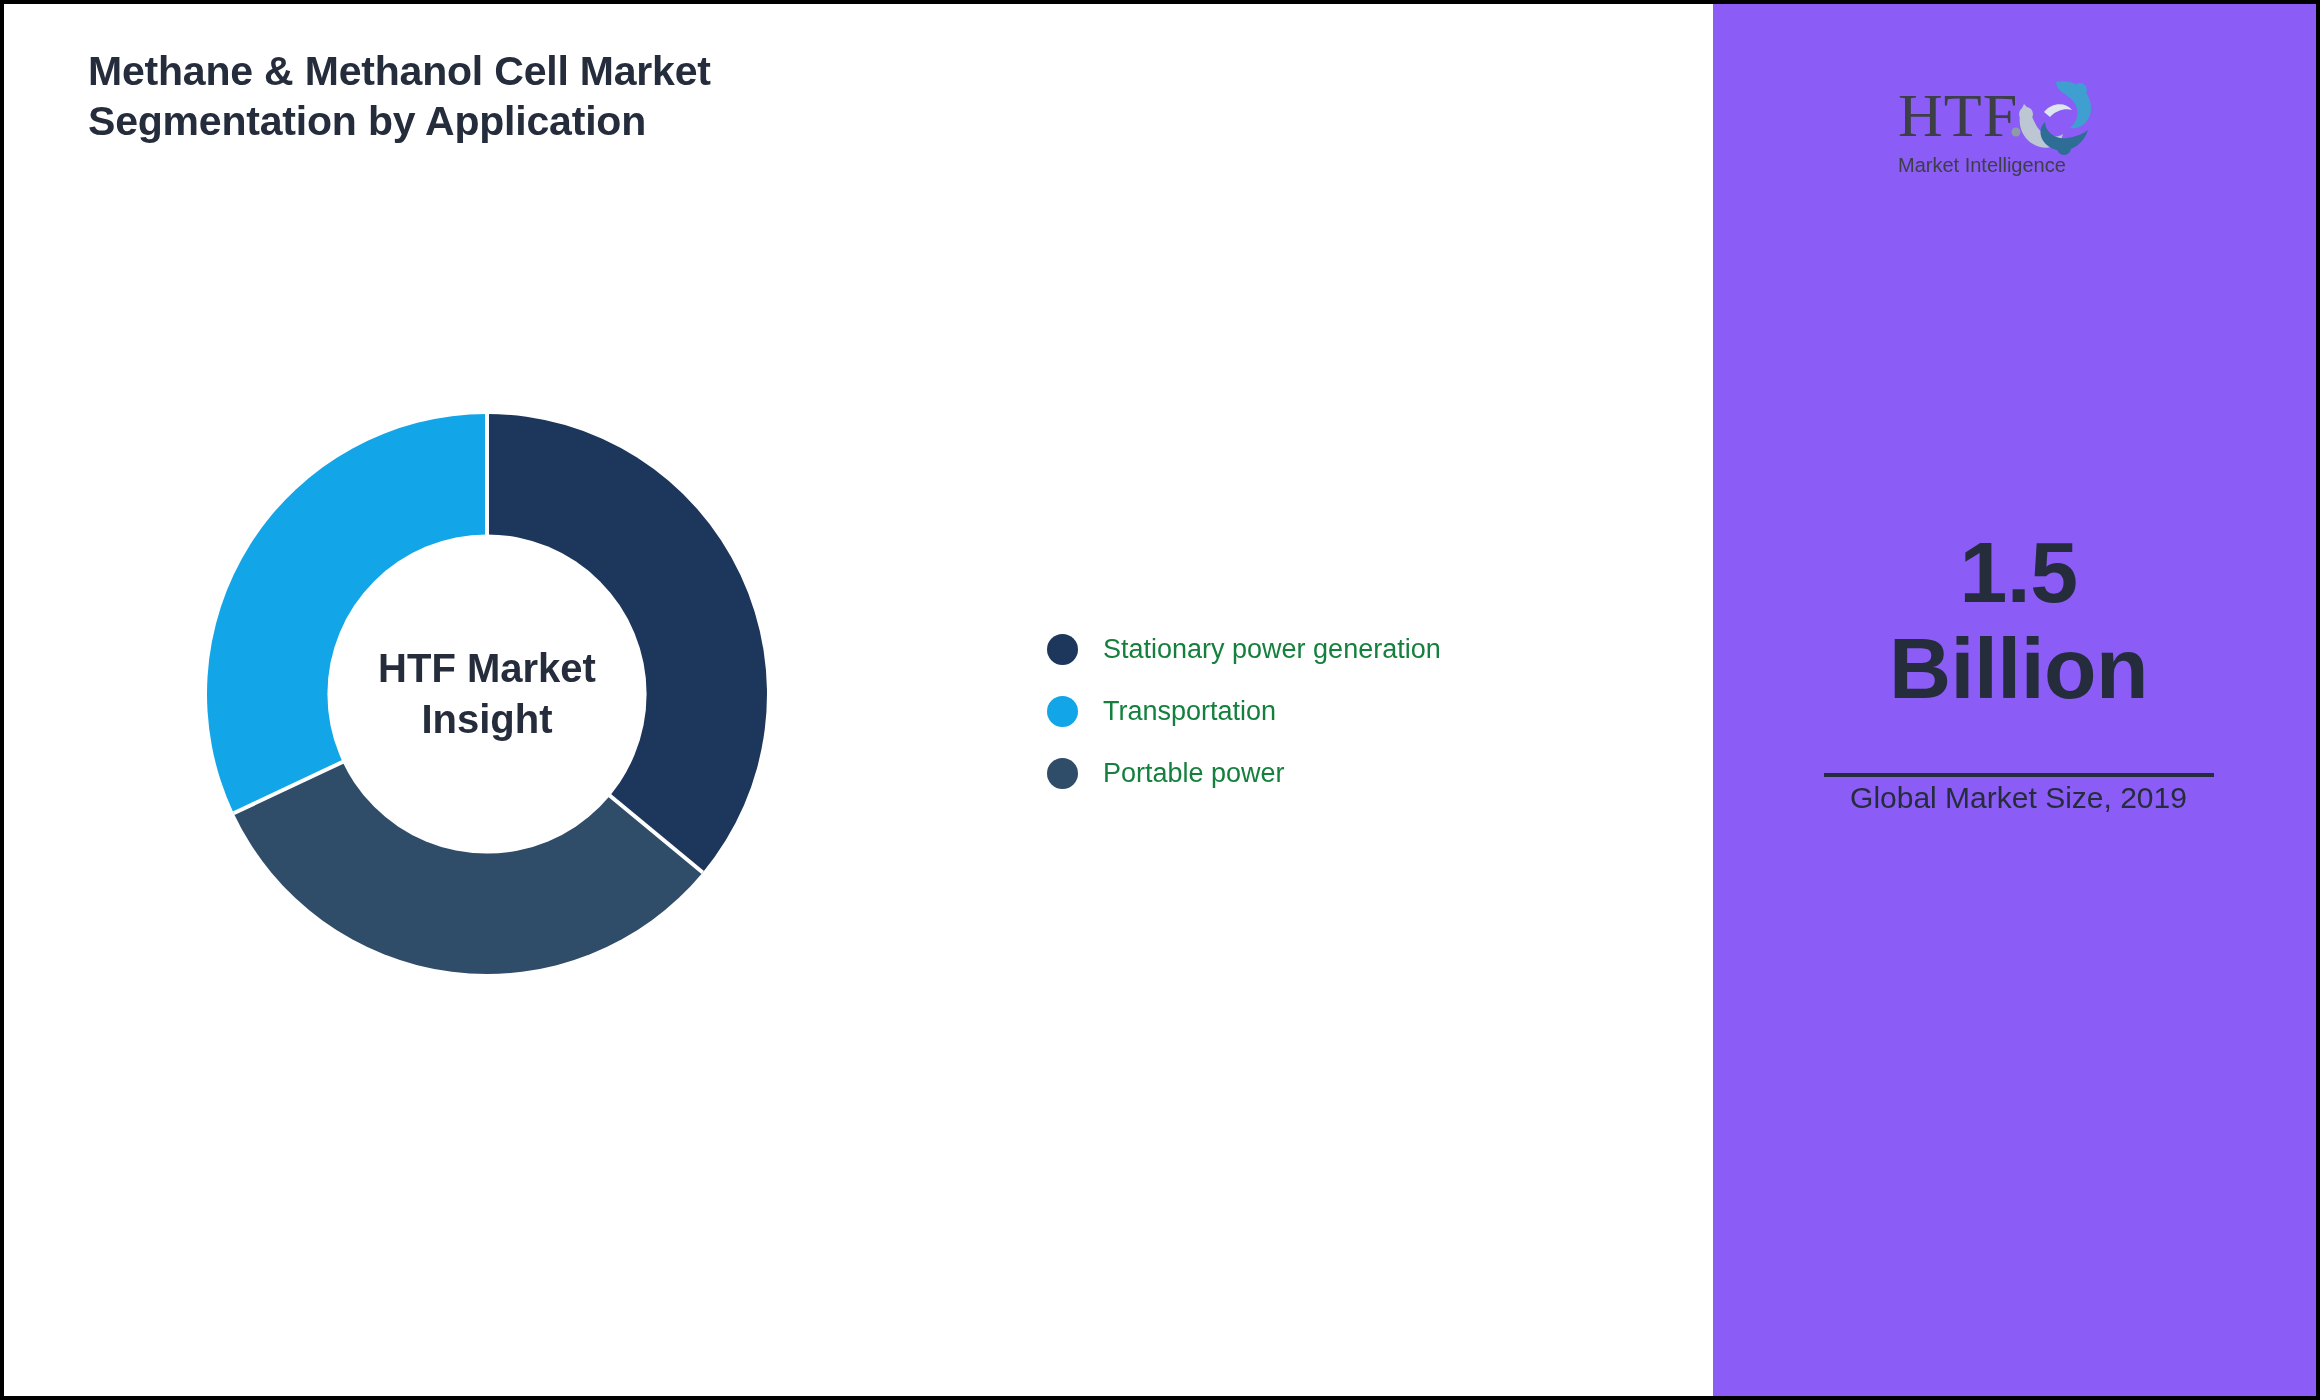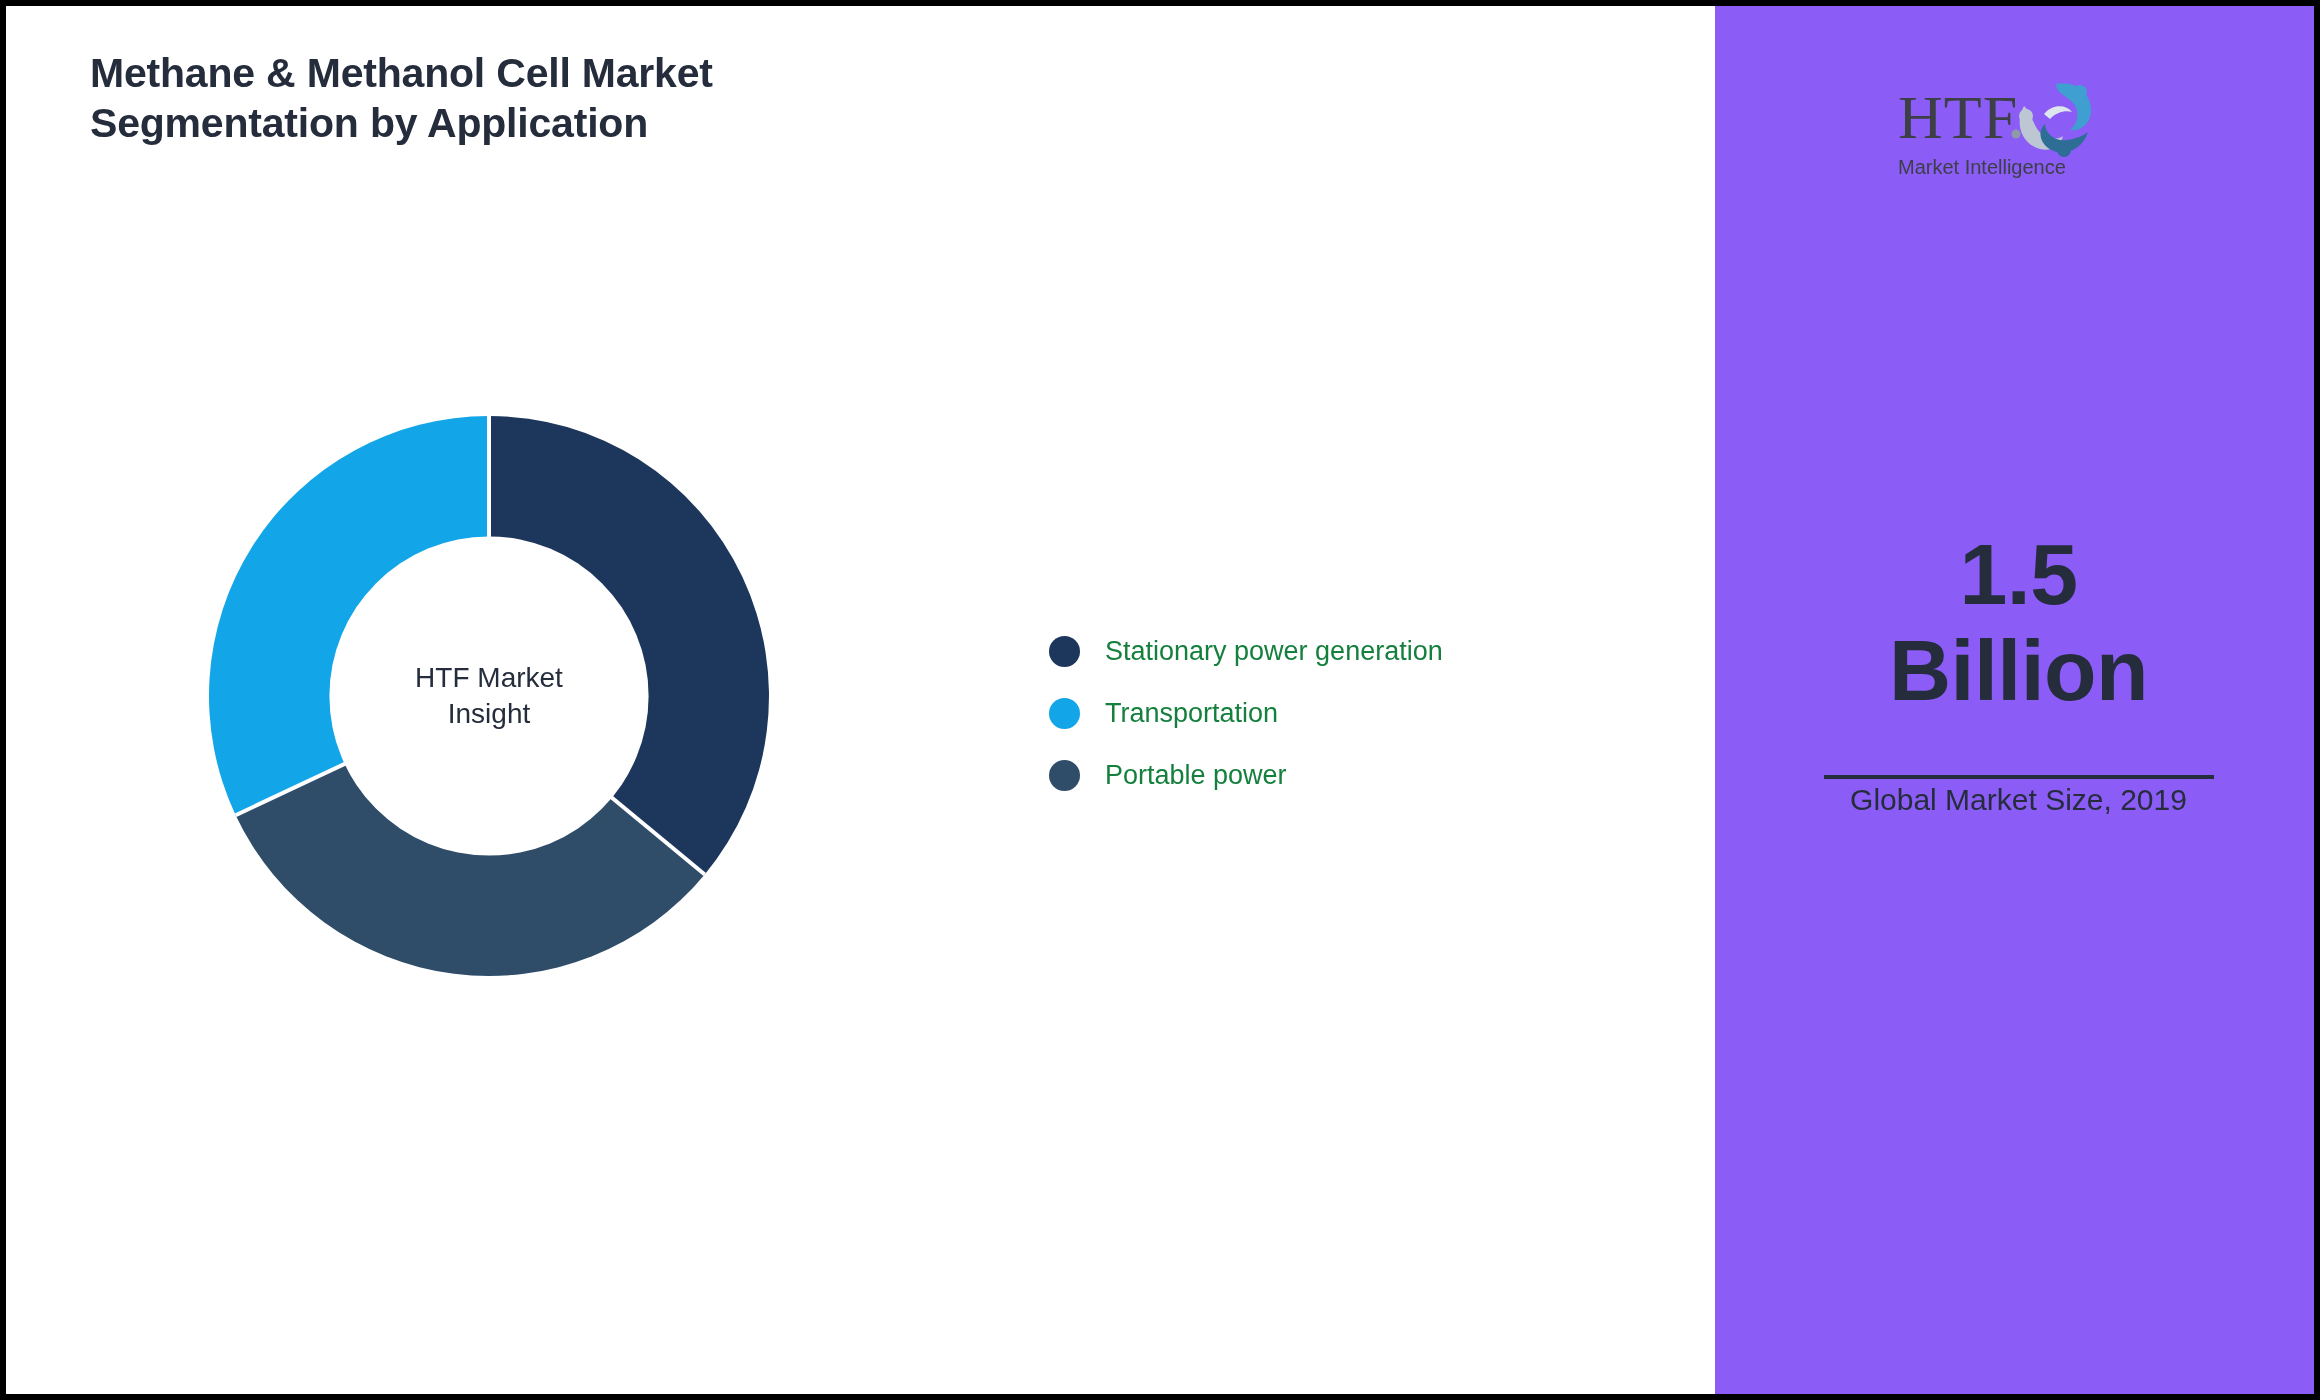--- a/index.html
+++ b/index.html
@@ -12,21 +12,21 @@
     font-family: "Liberation Sans", sans-serif;
     -webkit-font-smoothing: antialiased;
   }
 
   
   #infographic {
     position: relative;
     width: 2320px;
     height: 1400px;
     box-sizing: border-box;
-    border: 6px solid #000000;
+    border: 4px solid #000000;
     background: #ffffff;
     overflow: hidden;
   }
 
   
   .left-panel {
     position: absolute;
     left: 0;
     top: 0;
     width: 1709px;
@@ -84,22 +84,22 @@
     width: 560px;
     height: 560px;
     display: flex;
     flex-direction: column;
     align-items: center;
     justify-content: center;
     pointer-events: none;
   }
   .donut-center-text span {
     display: block;
-    font-size: 28px;
-    font-weight: normal;
+    font-size: 40px;
+    font-weight: bold;
     color: #252d3d;
     line-height: 1.28;
     text-align: center;
   }
 
   
   .legend {
     position: absolute;
     left: 1043px;
     top: 614px;

